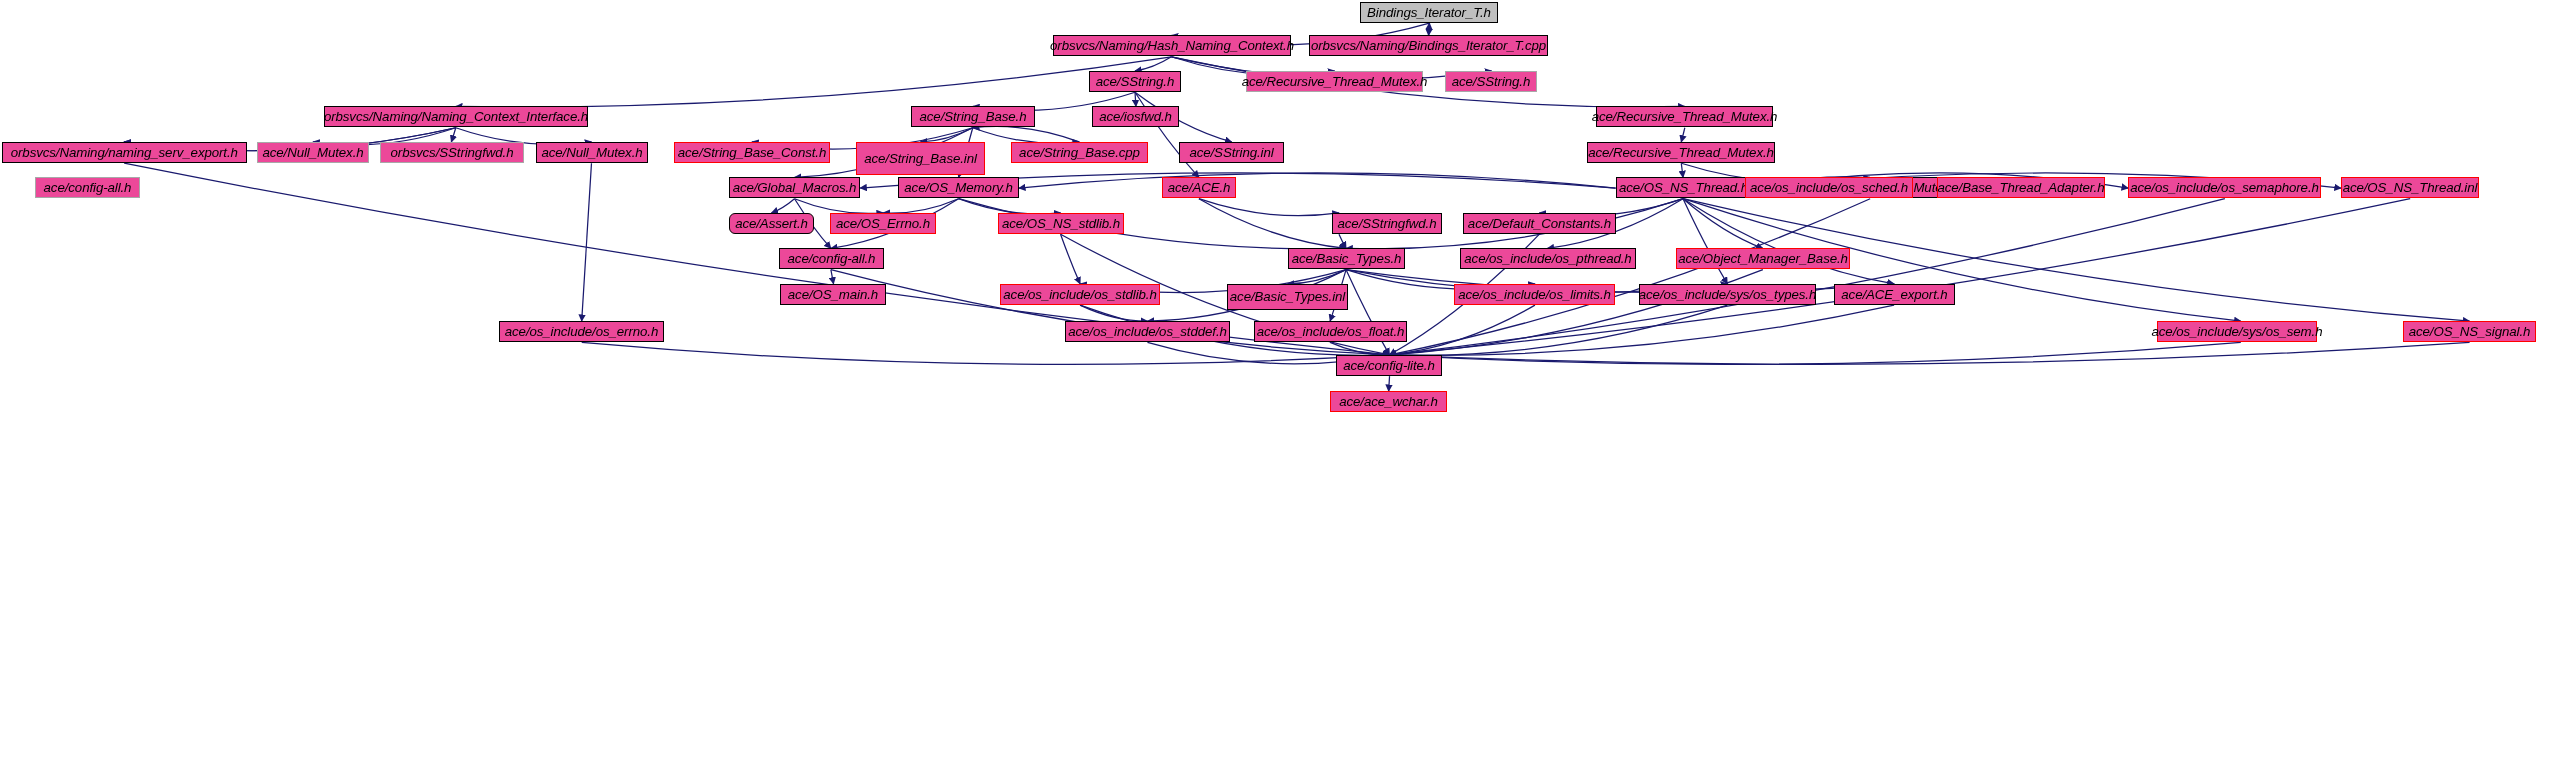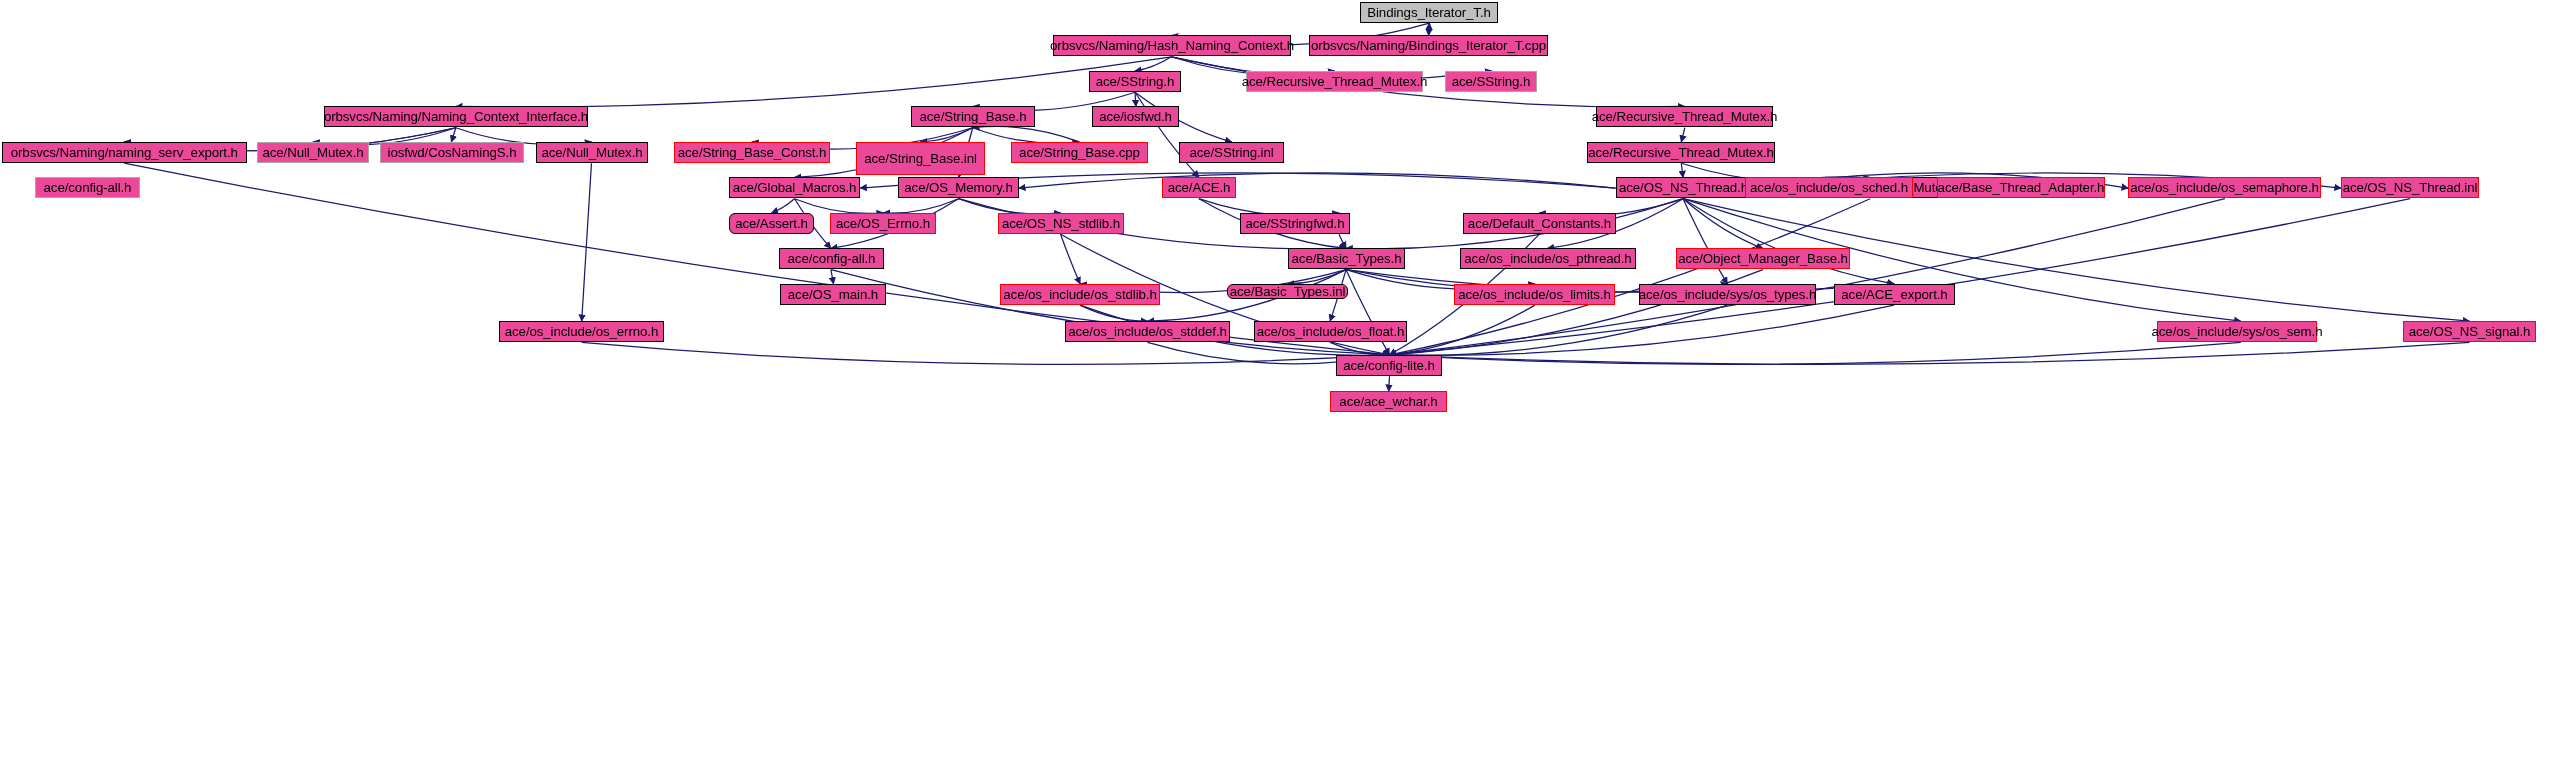--- a/index.html
+++ b/index.html
@@ -43,20 +43,21 @@
   }
   .node.red {
     border-color: #ff0000;
   }
   .node.gray {
     border-color: #a8a8a8;
   }
   .node-label {
     display: block;
     padding: 0 4.4px;
+    font-style: italic;
   }
 </style>
 </head>
 <body>
 
 <div id="graph-root">
   <svg class="edges" viewBox="0 0 2905 859" preserveAspectRatio="none">
     <defs>
       <marker id="arrow" viewBox="0 0 10 10" refX="9" refY="5" markerWidth="6" markerHeight="6" orient="auto-start-reverse">
         <path d="M 0 0 L 10 5 L 0 10 z" fill="#1a1a6e"></path>
@@ -176,21 +177,21 @@
       <div class="node " style="left: 1596px; top: 106px; width: 177px; height: 21px;">
         <span class="node-label">ace/Recursive_Thread_Mutex.h</span>
       </div>
       <div class="node " style="left: 1.8px; top: 142px; width: 245px; height: 21px;">
         <span class="node-label">orbsvcs/Naming/naming_serv_export.h</span>
       </div>
       <div class="node gray" style="left: 257px; top: 142px; width: 112px; height: 21px;">
         <span class="node-label">ace/Null_Mutex.h</span>
       </div>
       <div class="node gray" style="left: 380px; top: 142px; width: 144px; height: 21px;">
-        <span class="node-label">iosfwd/CosNamingS.h</span>
+        <span class="node-label">orbsvcs/SStringfwd.h</span>
       </div>
       <div class="node " style="left: 536px; top: 142px; width: 112px; height: 21px;">
         <span class="node-label">ace/Null_Mutex.h</span>
       </div>
       <div class="node red" style="left: 674px; top: 142px; width: 156px; height: 21px;">
         <span class="node-label">ace/String_Base_Const.h</span>
       </div>
       <div class="node red" style="left: 856px; top: 142px; width: 129px; height: 33px;">
         <span class="node-label">ace/String_Base.inl</span>
       </div>
@@ -232,21 +233,21 @@
       </div>
       <div class="node " style="left: 729px; top: 213px; width: 85px; height: 21px; border-radius: 6px;">
         <span class="node-label">ace/Assert.h</span>
       </div>
       <div class="node red" style="left: 830px; top: 213px; width: 106px; height: 21px;">
         <span class="node-label">ace/OS_Errno.h</span>
       </div>
       <div class="node red" style="left: 998px; top: 213px; width: 126px; height: 21px;">
         <span class="node-label">ace/OS_NS_stdlib.h</span>
       </div>
-      <div class="node " style="left: 1240px; top: 213px; width: 110px; height: 21px;">
+      <div class="node " style="left: 1332px; top: 213px; width: 110px; height: 21px;">
         <span class="node-label">ace/SStringfwd.h</span>
       </div>
       <div class="node " style="left: 1463px; top: 213px; width: 153px; height: 21px; align-items: center;">
         <span class="node-label">ace/Default_Constants.h</span>
       </div>
       <div class="node " style="left: 779px; top: 248px; width: 105px; height: 21px;">
         <span class="node-label">ace/config-all.h</span>
       </div>
       <div class="node " style="left: 1288px; top: 248px; width: 117px; height: 21px;">
         <span class="node-label">ace/Basic_Types.h</span>
@@ -256,21 +257,21 @@
       </div>
       <div class="node red" style="left: 1676px; top: 248px; width: 174px; height: 21px;">
         <span class="node-label">ace/Object_Manager_Base.h</span>
       </div>
       <div class="node " style="left: 780px; top: 284px; width: 106px; height: 21px;">
         <span class="node-label">ace/OS_main.h</span>
       </div>
       <div class="node red" style="left: 1000px; top: 284px; width: 160px; height: 21px;">
         <span class="node-label">ace/os_include/os_stdlib.h</span>
       </div>
-      <div class="node " style="left: 1227px; top: 284px; width: 121px; height: 15px; border-radius: 6px;">
+      <div class="node " style="left: 1227px; top: 284px; width: 121px; height: 26px;">
         <span class="node-label">ace/Basic_Types.inl</span>
       </div>
       <div class="node red" style="left: 1454px; top: 284px; width: 161px; height: 21px;">
         <span class="node-label">ace/os_include/os_limits.h</span>
       </div>
       <div class="node " style="left: 1639px; top: 284px; width: 177px; height: 21px;">
         <span class="node-label">ace/os_include/sys/os_types.h</span>
       </div>
       <div class="node " style="left: 1834px; top: 284px; width: 121px; height: 21px;">
         <span class="node-label">ace/ACE_export.h</span>

